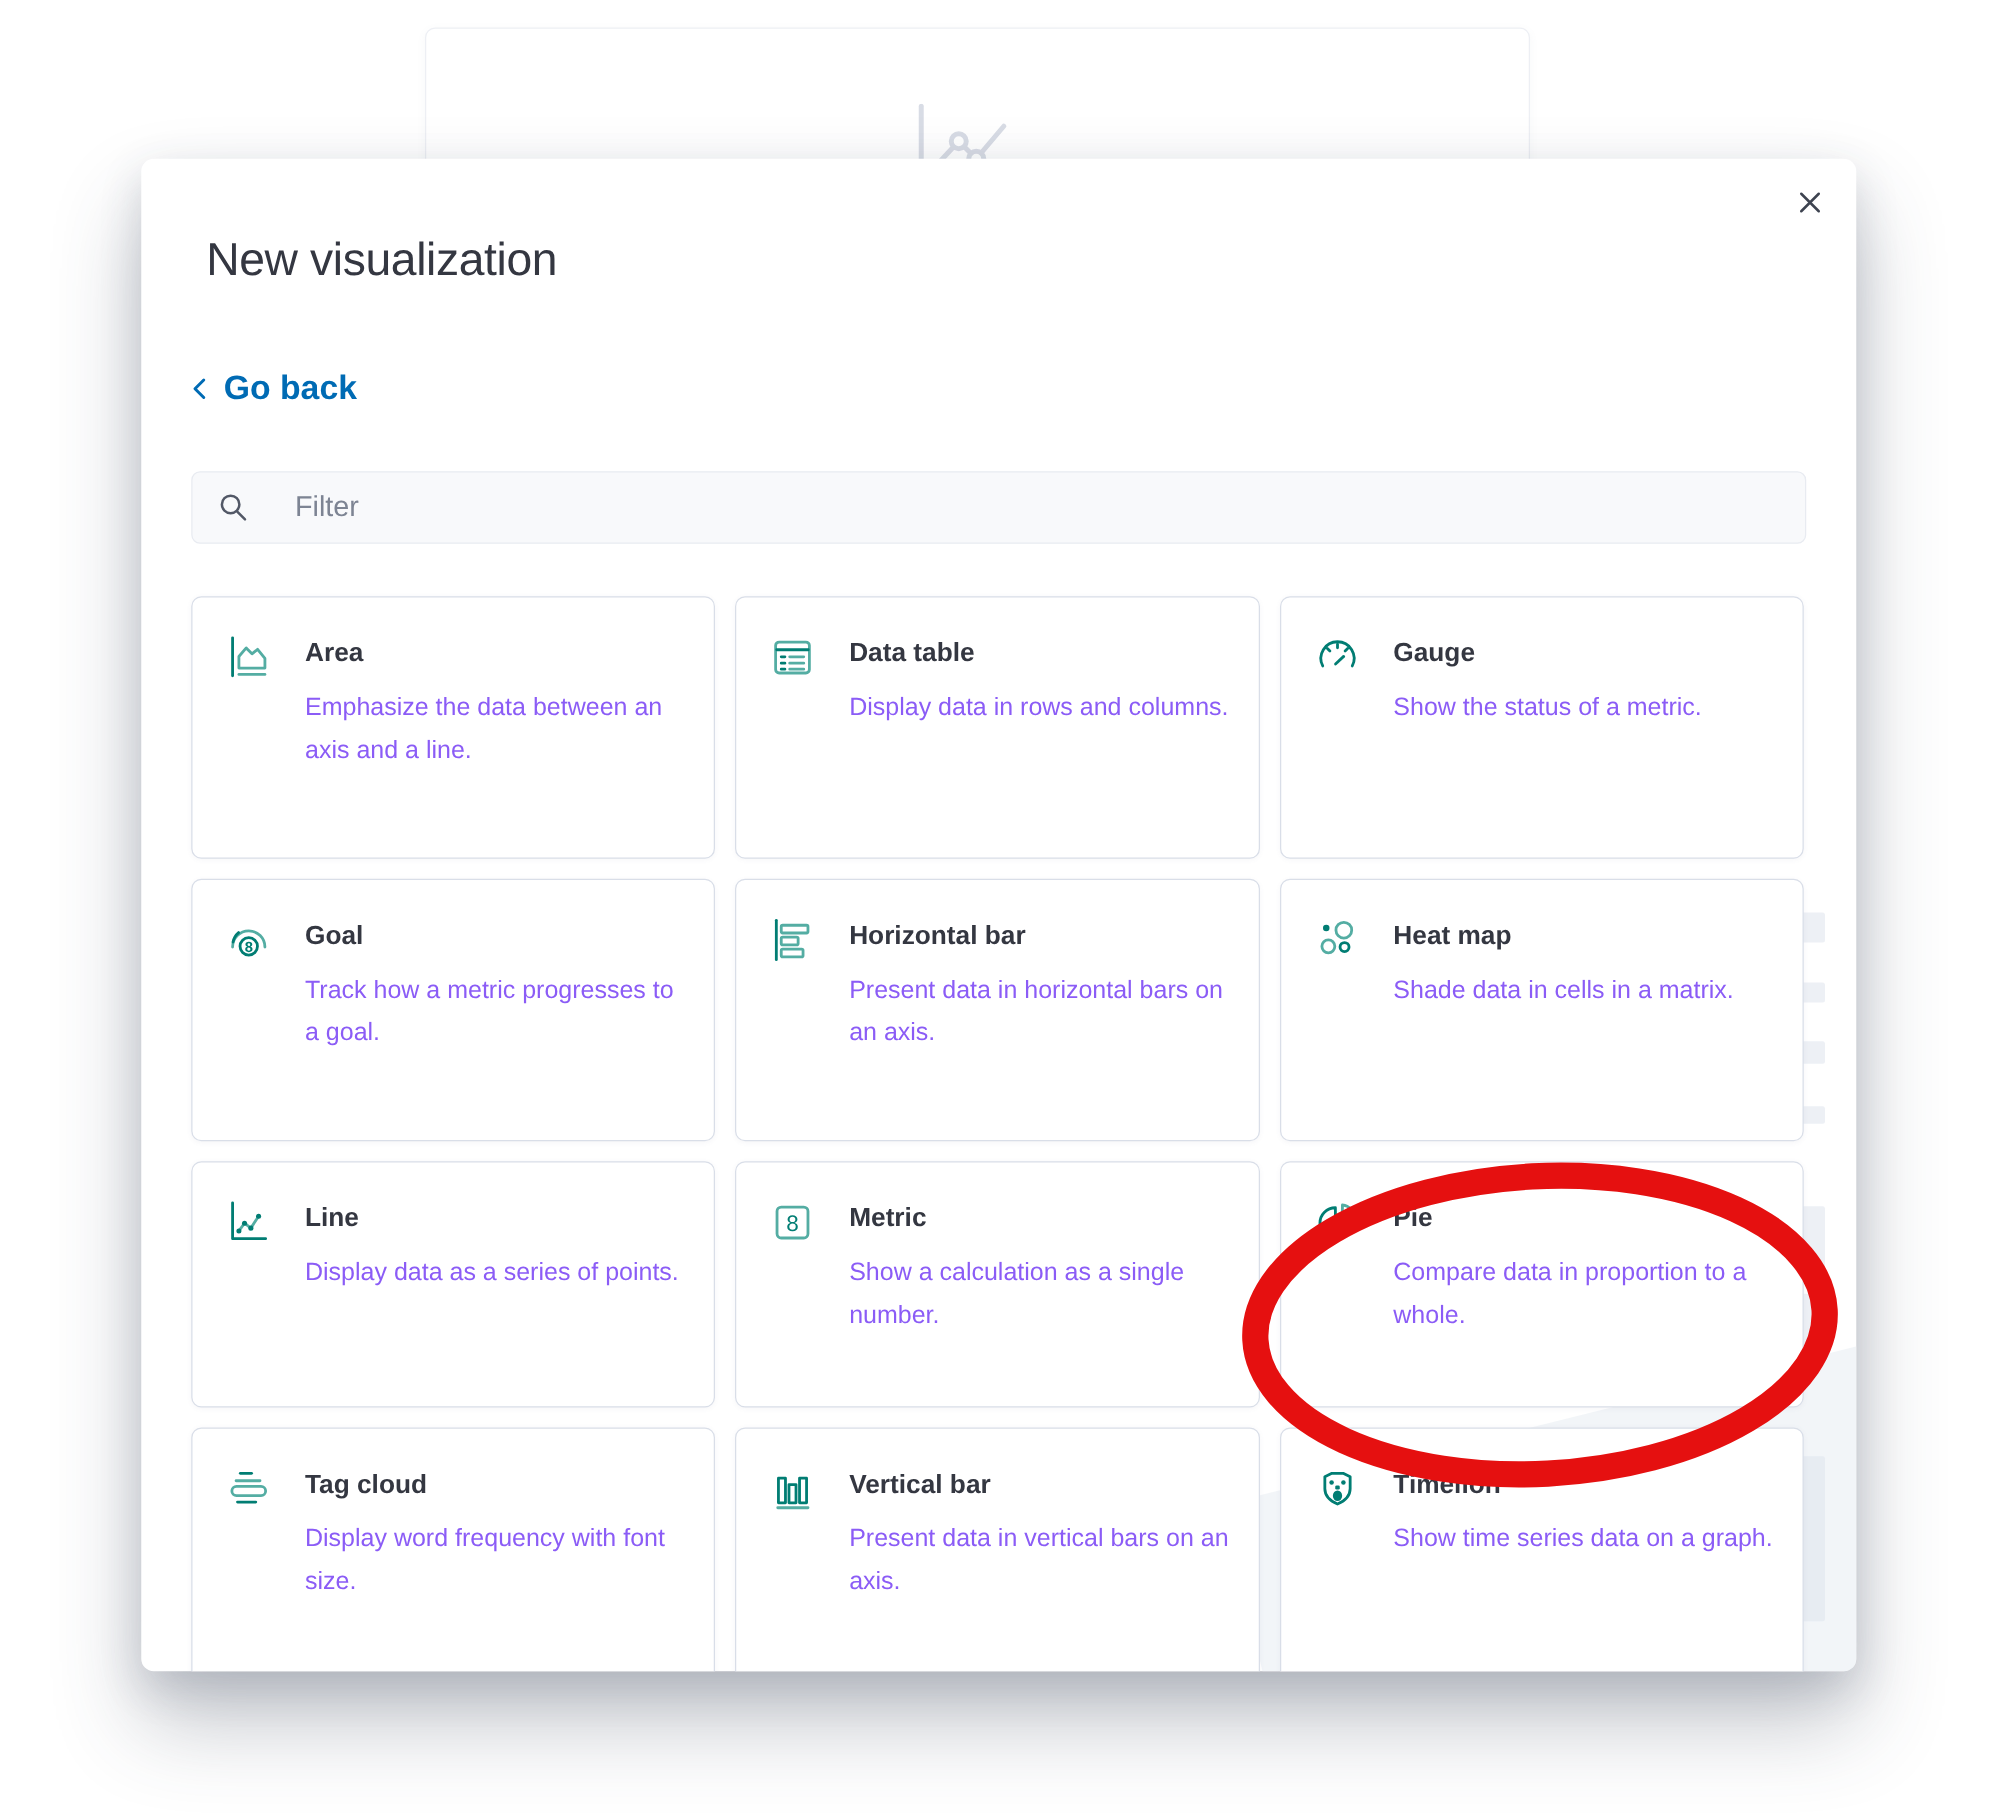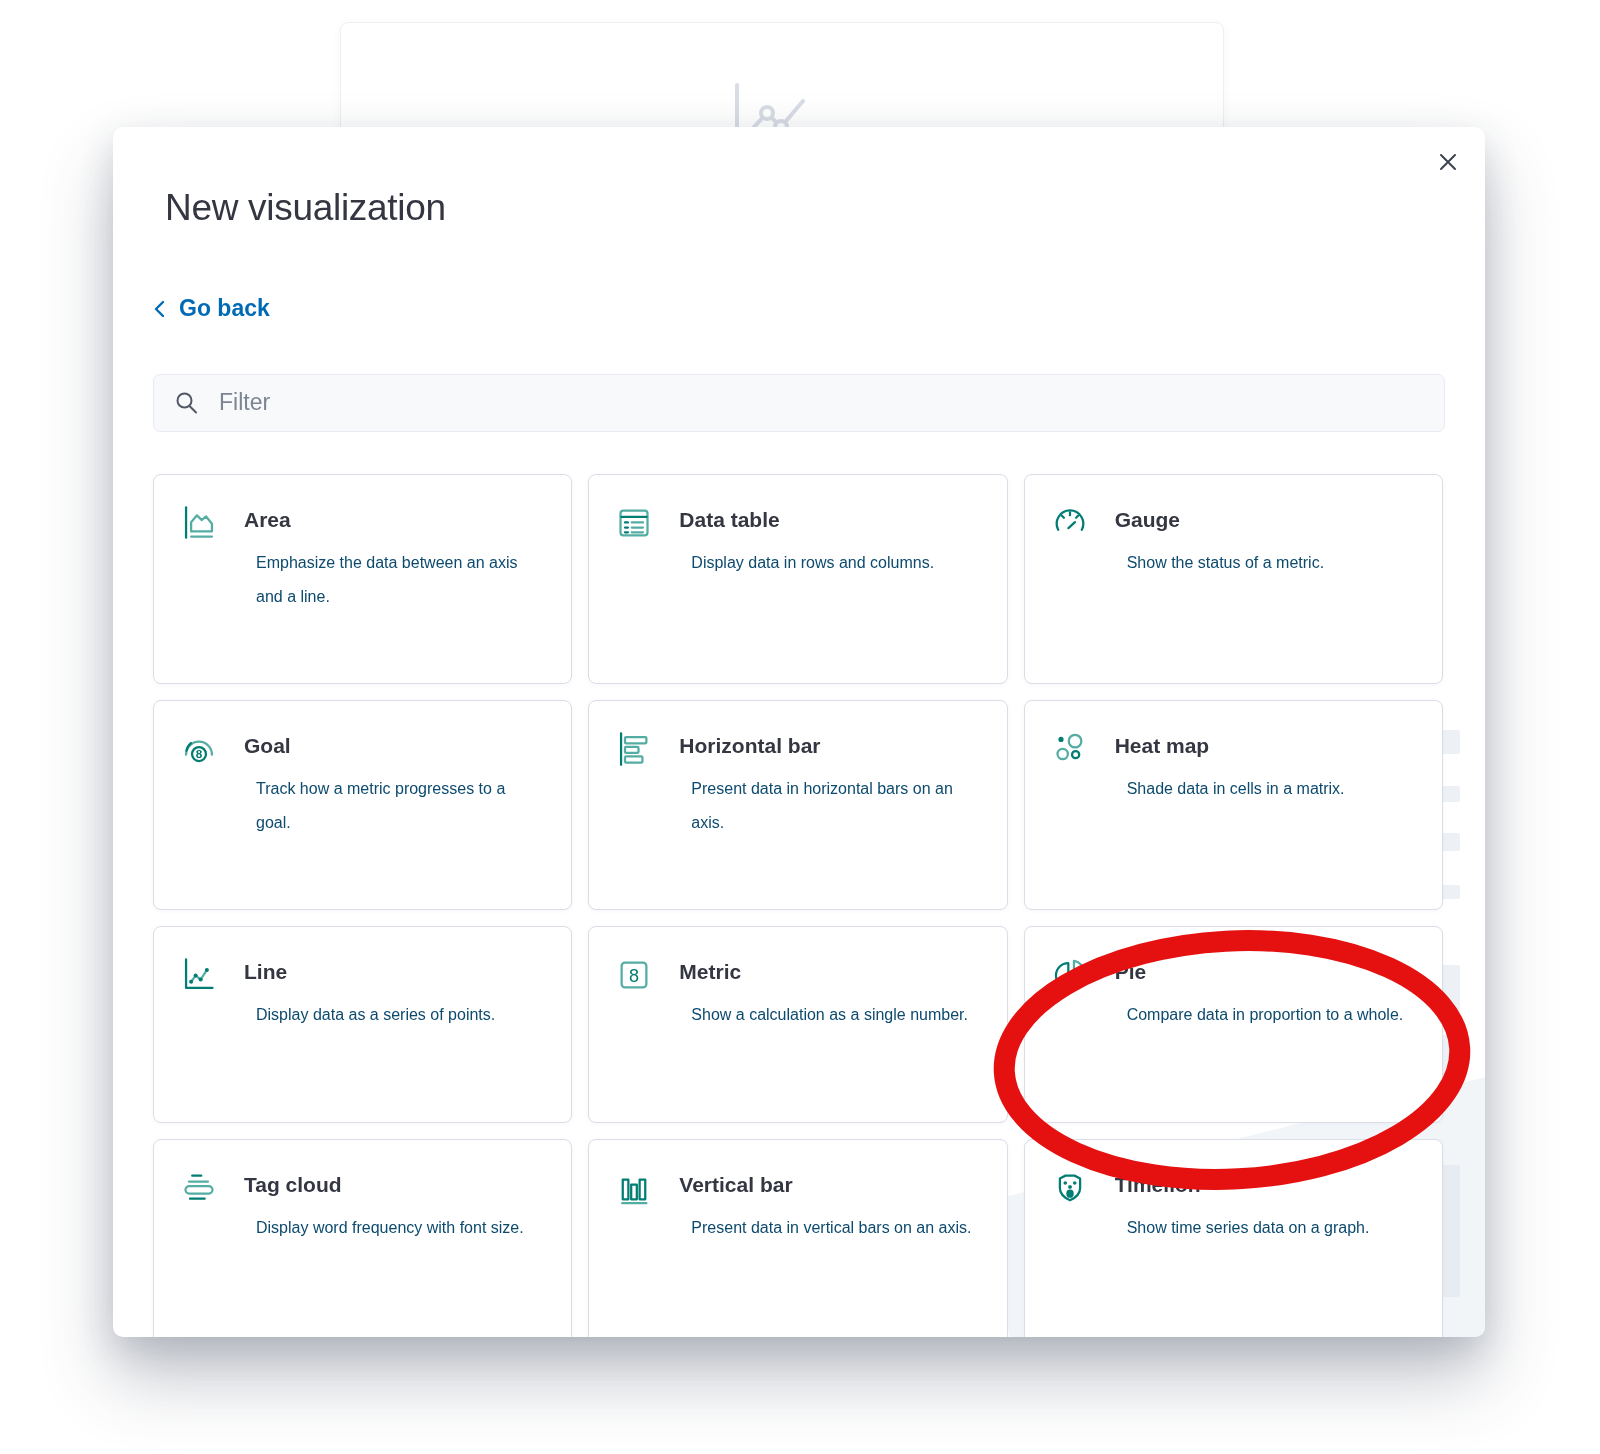--- a/index.html
+++ b/index.html
@@ -33,27 +33,27 @@
 
   .close-btn {
     position:absolute; z-index:3; top:14px; right:16px; width:42px; height:42px;
     display:flex; align-items:center; justify-content:center; cursor:pointer; border-radius:6px;
   }
 
   .modal-title { font-size:37px; font-weight:400; letter-spacing:-.3px; color:#343741; margin:12px; line-height:46px; }
 
   .go-back {
     margin-top:52px; display:inline-flex; align-items:center; gap:12px;
-    color:#006bb4; font-size:23px; font-weight:600; cursor:pointer;
+    color:#006bb4; font-size:27px; font-weight:600; cursor:pointer;
   }
 
   .filter-box {
     margin-top:50px; height:58px; width:1292px;
     background:#f8f9fb; border:1px solid #e8ebf1; border-radius:7px;
-    display:flex; align-items:center; padding:0 20px; gap:17px;
+    display:flex; align-items:center; padding:0 20px; gap:34px;
   }
   .filter-box input {
     flex:1; border:none; outline:none; background:transparent;
     font-family:"Liberation Sans", sans-serif; font-size:23px; color:#343741;
   }
   .filter-box input::placeholder { color:#7d8493; }
 
   .grid {
     margin-top:42px; width:1290px;
     display:grid; grid-template-columns:repeat(3,1fr);
@@ -61,21 +61,21 @@
     column-gap:44px; row-gap:45px;gap:16px;
   }
   .card {
     background:#ffffff; border:1px solid #d9dee8; border-radius:8px;
     box-shadow:0 1px 4px rgba(100,110,130,.06);
     padding:28px 22px 18px 26px; display:flex; gap:26px; cursor:pointer;
     position:relative; z-index:1;
   }
   .card .cicon { flex:0 0 38px; padding-top:2px; }
   .card h3 { margin:3px 0 13px 0; font-size:21px; font-weight:700; color:#343741; line-height:27px; }
-  .card p  { margin:12px; font-size:16px; line-height:34px; color:#0c4a6e; }
+  .card p  { margin:0; font-size:20px; line-height:34px; color:#8b5cf6; }
 
   
   .s  { fill:none; stroke-width:2; stroke-linecap:round; stroke-linejoin:round; }
   .d  { stroke:#017d73; }
   .l  { stroke:#54ada3; }
   .fd { fill:#017d73; stroke:none; }
   .tx { fill:#017d73; font-family:"Liberation Sans",sans-serif; text-anchor:middle; }
 
   
   .annotation { position:absolute; left:980px; top:918px; z-index:6; pointer-events:none; }

